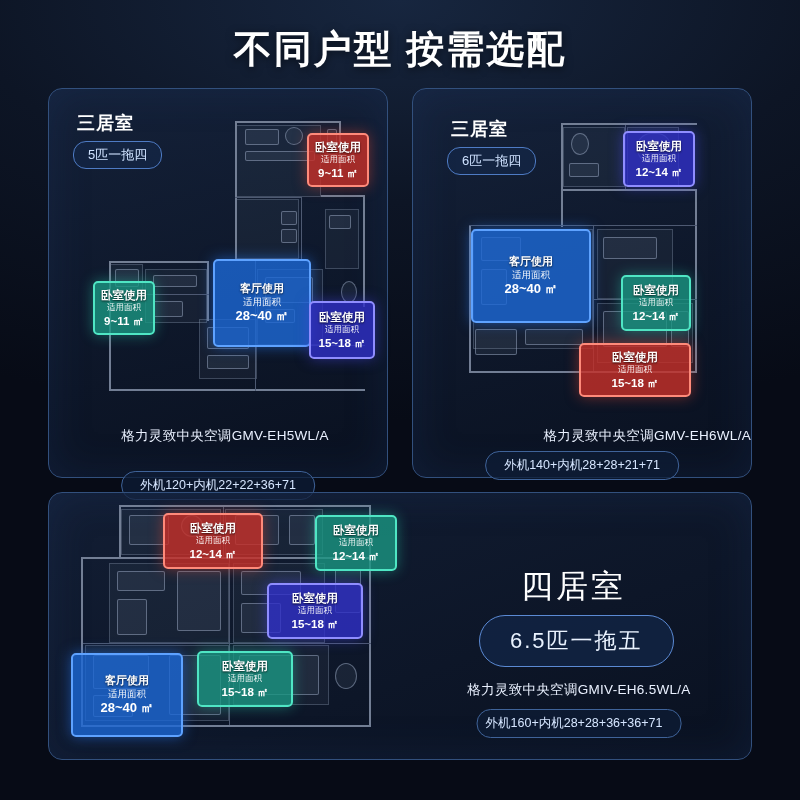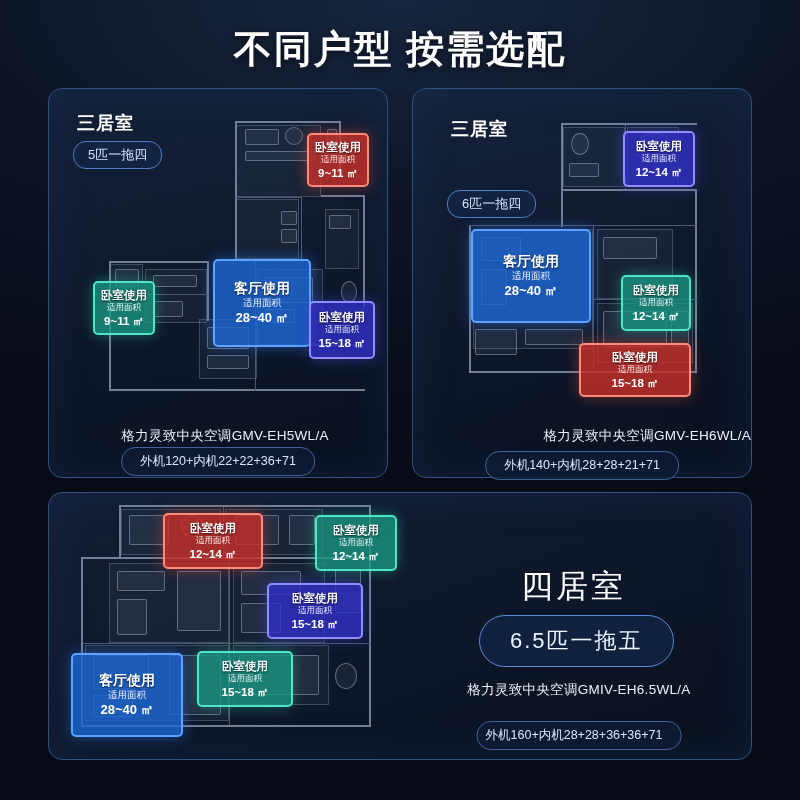--- a/index.html
+++ b/index.html
@@ -108,21 +108,21 @@
     border-radius: 5px;
     border: 2px solid;
     display: flex;
     flex-direction: column;
     align-items: center;
     justify-content: center;
     text-align: center;
     color: #fff;
     padding: 2px;
   }
-  .hl .t1 { font-size: 14px; font-weight: bold; line-height: 1.25; text-shadow: 0 1px 2px rgba(0,0,0,.7); }
+  .hl .t1 { font-size: 11px; font-weight: bold; line-height: 1.25; text-shadow: 0 1px 2px rgba(0,0,0,.7); }
   .hl .t2 { font-size: 9.5px; line-height: 1.3; opacity: .95; }
   .hl .t3 { font-size: 13px; font-weight: bold; line-height: 1.25; }
   .hl.small .t1 { font-size: 11.5px; }
   .hl.small .t2 { font-size: 8.5px; }
   .hl.small .t3 { font-size: 11.5px; }
 
   .c-blue   { background: rgba(27,104,214,.80); border-color: #5ea2ff; box-shadow: 0 0 14px rgba(40,120,240,.55); }
   .c-red    { background: rgba(196,48,40,.82); border-color: #ff8a7a; box-shadow: 0 0 14px rgba(220,70,50,.5); }
   .c-green  { background: rgba(26,150,130,.80); border-color: #4fe6c4; box-shadow: 0 0 14px rgba(40,200,170,.45); }
   .c-purple { background: rgba(48,48,200,.80); border-color: #8f8dff; box-shadow: 0 0 14px rgba(70,70,230,.5); }
@@ -218,27 +218,27 @@
       <span class="t3">9~11 ㎡</span>
     </div>
 
     <div class="hl c-purple small" style="left:260px; top:212px; width:66px; height:58px;">
       <span class="t1">卧室使用</span>
       <span class="t2">适用面积</span>
       <span class="t3">15~18 ㎡</span>
     </div>
 
     <div class="model-line" style="top:338px;padding-left:14px;">格力灵致中央空调GMV-EH5WL/A</div>
-    <div class="spec-pill" style="top:358px;">外机120+内机22+22+36+71</div>
+    <div class="spec-pill" style="top:382px;">外机120+内机22+22+36+71</div>
   </div>
 
   <div class="panel" id="panel-b">
 
     <div class="panel-head" style="left:38px; top:28px;">三居室</div>
-    <div class="pill" style="left:34px; top:58px;margin-top:43px;">6匹一拖四</div>
+    <div class="pill" style="left:34px; top:58px;">6匹一拖四</div>
 
     <div class="plan" style="left:0; top:0; width:340px; height:330px;">
       <div class="room-fill" style="left:150px; top:38px; width:62px; height:60px;"></div>
       <div class="room-fill" style="left:214px; top:38px; width:52px; height:60px;"></div>
       <div class="room-fill" style="left:60px; top:140px; width:120px; height:120px;"></div>
       <div class="room-fill" style="left:184px; top:140px; width:76px; height:70px;"></div>
       <div class="room-fill" style="left:184px; top:214px; width:96px; height:60px;"></div>
 
       <div class="wall" style="left:56px; top:136px; width:2px; height:148px;"></div>
       <div class="wall" style="left:56px; top:282px; width:228px; height:2px;"></div>
@@ -356,16 +356,16 @@
     <div class="hl c-blue" style="left:22px; top:160px; width:112px; height:84px;">
       <span class="t1">客厅使用</span>
       <span class="t2">适用面积</span>
       <span class="t3">28~40 ㎡</span>
     </div>
 
     <div class="big-label" style="left:472px; top:72px;">四居室</div>
     <div class="big-pill" style="left:430px; top:122px;">6.5匹一拖五</div>
 
     <div class="model-line" style="left:356px; width:348px; top:188px;">格力灵致中央空调GMIV-EH6.5WL/A</div>
-    <div class="spec-pill" style="left:530px; top:228px;padding-left:8px;">外机160+内机28+28+36+36+71</div>
+    <div class="spec-pill" style="left:530px; top:216px;padding-left:8px;">外机160+内机28+28+36+36+71</div>
   </div>
 
 </div>
 
 </body></html>

